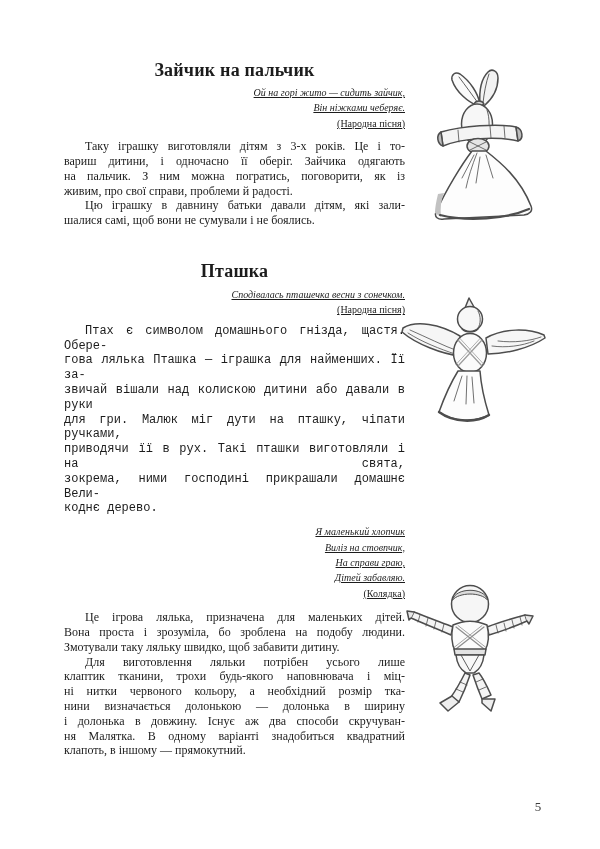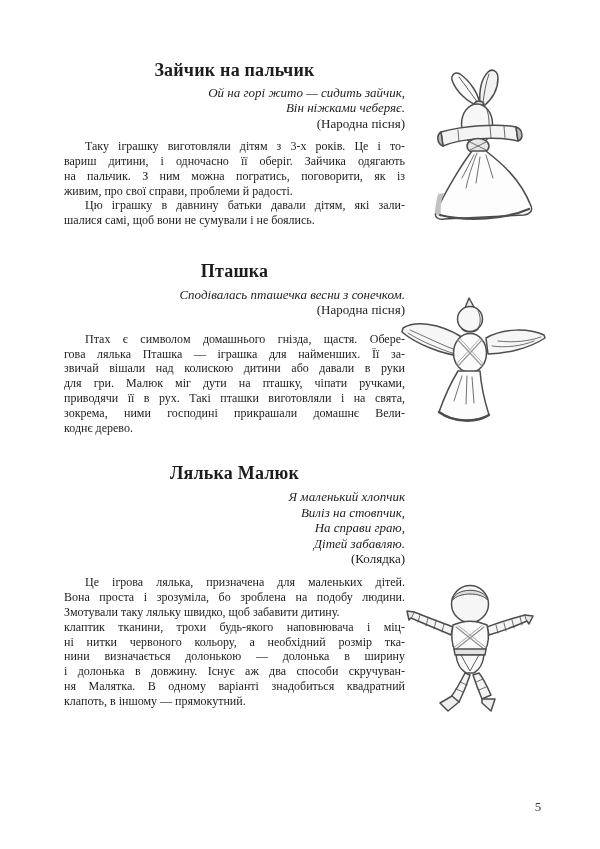--- a/index.html
+++ b/index.html
@@ -13,28 +13,28 @@
   .text-col { position:absolute; left:64px; top:0; width:341px; }
 
   .section-title {
     font-weight:bold; font-size:18px; line-height:16px;
     text-align:center; letter-spacing:.2px;
   }
   .s1 .section-title { margin-top:62px; }
   .s2 .section-title { margin-top:35px; }
   .s3 .section-title { margin-top:30px; }
 
-  .epigraph { margin-top:7px; text-align:right; font-size:13px; line-height:15.4px; }
+  .epigraph { margin-top:7px; text-align:right; font-size:10px; line-height:15.4px;text-decoration:underline; }
   .epigraph .ep-line { font-style:italic; }
   .epigraph .ep-source { font-style:normal; }
   .s2 .epigraph, .s3 .epigraph { margin-top:8px; }
 
   .body-text { font-size:12px; line-height:14.8px; }
   .s1 .body-text { margin-top:8px; }
-  .s2 .body-text { margin-top:14px; }
+  .s2 .body-text { margin-top:6px;font-family:Liberation Mono, monospace; }
   .s3 .body-text { margin-top:9px; }
 
   .jl { text-align:justify; text-align-last:justify; }
   .jl.last { text-align-last:left; }
   .jl.first { text-indent:21px; }
 
   .page-number {
     position:absolute; left:528px; top:799px; width:20px;
     font-size:13px; text-align:center; color:#3d3d3d;
   }
@@ -80,32 +80,32 @@
         <div class="jl">гова лялька Пташка — іграшка для найменших. Її за-</div>
         <div class="jl">звичай вішали над колискою дитини або давали в руки</div>
         <div class="jl">для гри. Малюк міг дути на пташку, чіпати ручками,</div>
         <div class="jl">приводячи її в рух. Такі пташки виготовляли і на свята,</div>
         <div class="jl">зокрема, ними господині прикрашали домашнє Вели-</div>
         <div class="jl last">коднє дерево.</div>
       </div>
     </div>
 
     <div class="section s3">
-      <div class="section-title">Лялька Малюк</div>
       <div class="epigraph">
         <div class="ep-line">Я маленький хлопчик</div>
         <div class="ep-line">Виліз на стовпчик,</div>
         <div class="ep-line">На справи граю,</div>
         <div class="ep-line">Дітей забавляю.</div>
         <div class="ep-source">(Колядка)</div>
       </div>
       <div class="body-text">
         <div class="jl first">Це ігрова лялька, призначена для маленьких дітей.</div>
         <div class="jl">Вона проста і зрозуміла, бо зроблена на подобу людини.</div>
         <div class="jl last">Змотували таку ляльку швидко, щоб забавити дитину.</div>
+        <div class="jl first">Для виготовлення ляльки потрібен усього лише</div>
         <div class="jl">клаптик тканини, трохи будь-якого наповнювача і міц-</div>
         <div class="jl">ні нитки червоного кольору, а необхідний розмір тка-</div>
         <div class="jl">нини визначається долонькою — долонька в ширину</div>
         <div class="jl">і долонька в довжину. Існує аж два способи скручуван-</div>
         <div class="jl">ня Малятка. В одному варіанті знадобиться квадратний</div>
         <div class="jl last">клапоть, в іншому — прямокутний.</div>
       </div>
     </div>
 
   </div>

